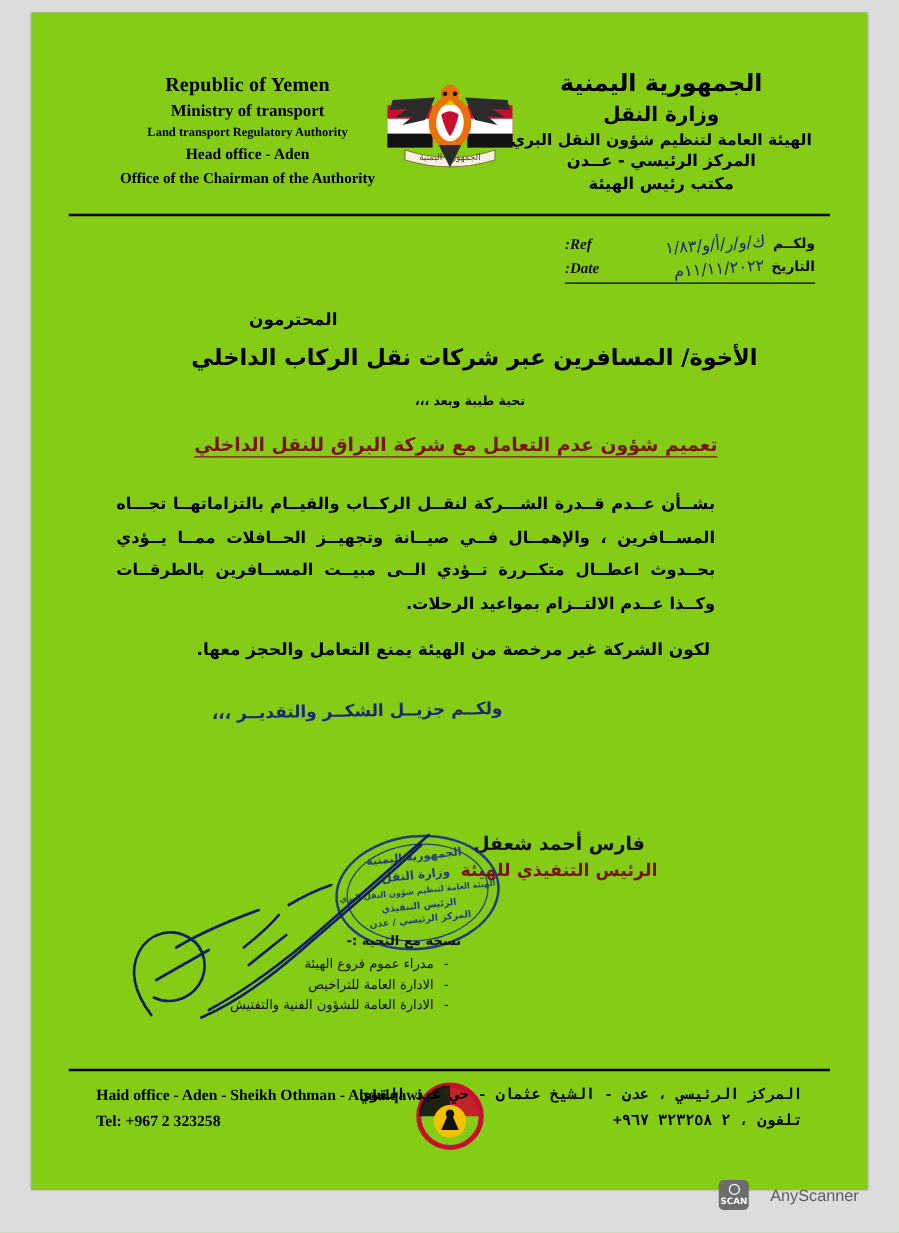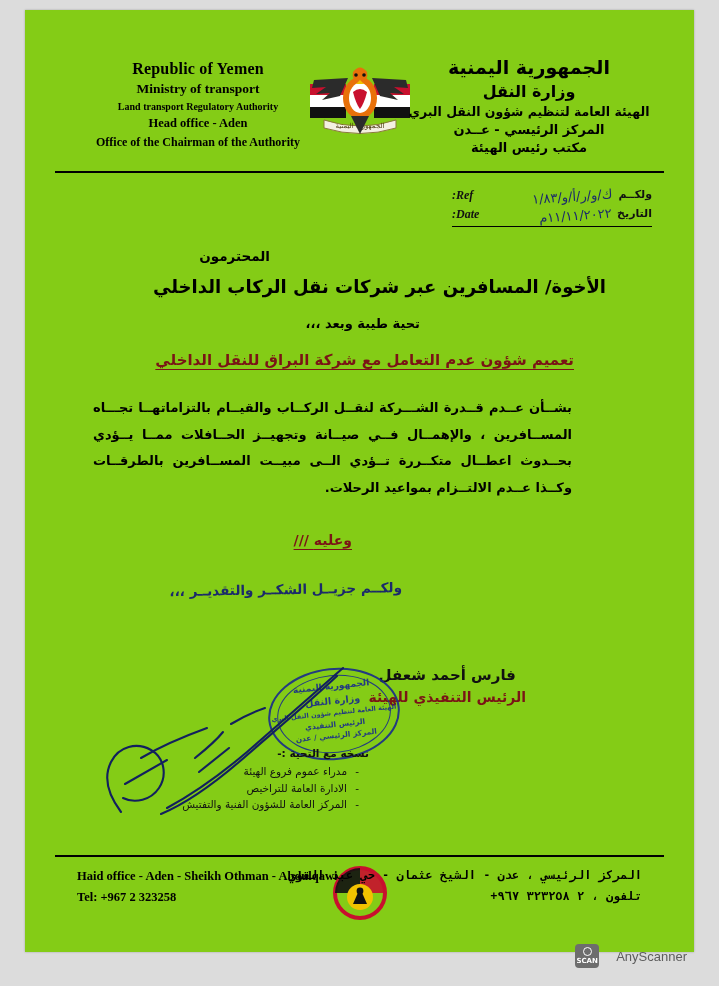--- a/index.html
+++ b/index.html
@@ -149,21 +149,21 @@
   .addressee .resp {
     position: absolute;
     right: 382px;
     top: 0;
     font-size: 13.5px;
     font-weight: bold;
   }
   .greeting {
     margin-top: 42px;
     margin-right: 232px;
-    font-size: 13px;
+    font-size: 10px;
     font-weight: bold;
   }
   .subject {
     margin-top: 20px;
     margin-right: 78px;
     font-size: 15px;
     font-weight: bold;
     color: #7a1416;
     text-decoration: underline;
     text-underline-offset: 4px;
@@ -431,25 +431,22 @@
         <span class="to">الأخوة/ المسافرين عبر شركات نقل الركاب الداخلي</span>
         <span class="resp">المحترمون</span>
       </div>
 
       <div class="greeting">تحية طيبة وبعد ،،،</div>
 
       <div class="subject">تعميم شؤون عدم التعامل مع شركة البراق للنقل الداخلي</div>
 
       <div class="para">بشــأن عــدم قــدرة الشـــركة لنقــل الركــاب والقيــام بالتزاماتهــا تجـــاه المســافرين ، والإهمــال فــي صيــانة وتجهيــز الحــافلات ممــا يــؤدي بحــدوث اعطــال متكــررة تــؤدي الــى مبيــت المســافرين بالطرقــات وكــذا عــدم الالتــزام بمواعيد الرحلات.</div>
 
-      <div class="accordingly">
-        <span>وعليه</span>
-        <span class="slashes">///</span>
-      </div>
-
+
+      <div class="reason">لكون الشركة غير مرخصة من الهيئة يمنع التعامل والحجز معها.</div>
 
       <div class="closing">ولكــم جزيــل الشكــر والتقديــر ،،،</div>
     </div>
 
     <div class="sigblock">
 
       <div class="signer">
         <div class="name">فارس أحمد شعفل</div>
         <div class="title">الرئيس التنفيذي للهيئة</div>
       </div>
@@ -474,21 +471,21 @@
           <path d="M150 62 C160 56 172 50 184 46"></path>
           <path d="M44 122 C58 114 72 106 86 98"></path>
         </g>
       </svg>
 
       <div class="cc">
         <div class="cc-title">نسخه مع التحية :-</div>
         <ul>
           <li>مدراء عموم فروع الهيئة</li>
           <li>الادارة العامة للتراخيص</li>
-          <li>المركز العامة للشؤون الفنية والتفتيش</li>
+          <li>الادارة العامة للشؤون الفنية والتفتيش</li>
         </ul>
       </div>
     </div>
 
     <div class="footer-rule"></div>
     <div class="footer">
       <div class="f-left">
         <div>Haid office - Aden - Sheikh Othman - Abdulqawi</div>
         <div>Tel: +967  2  323258</div>
       </div>

